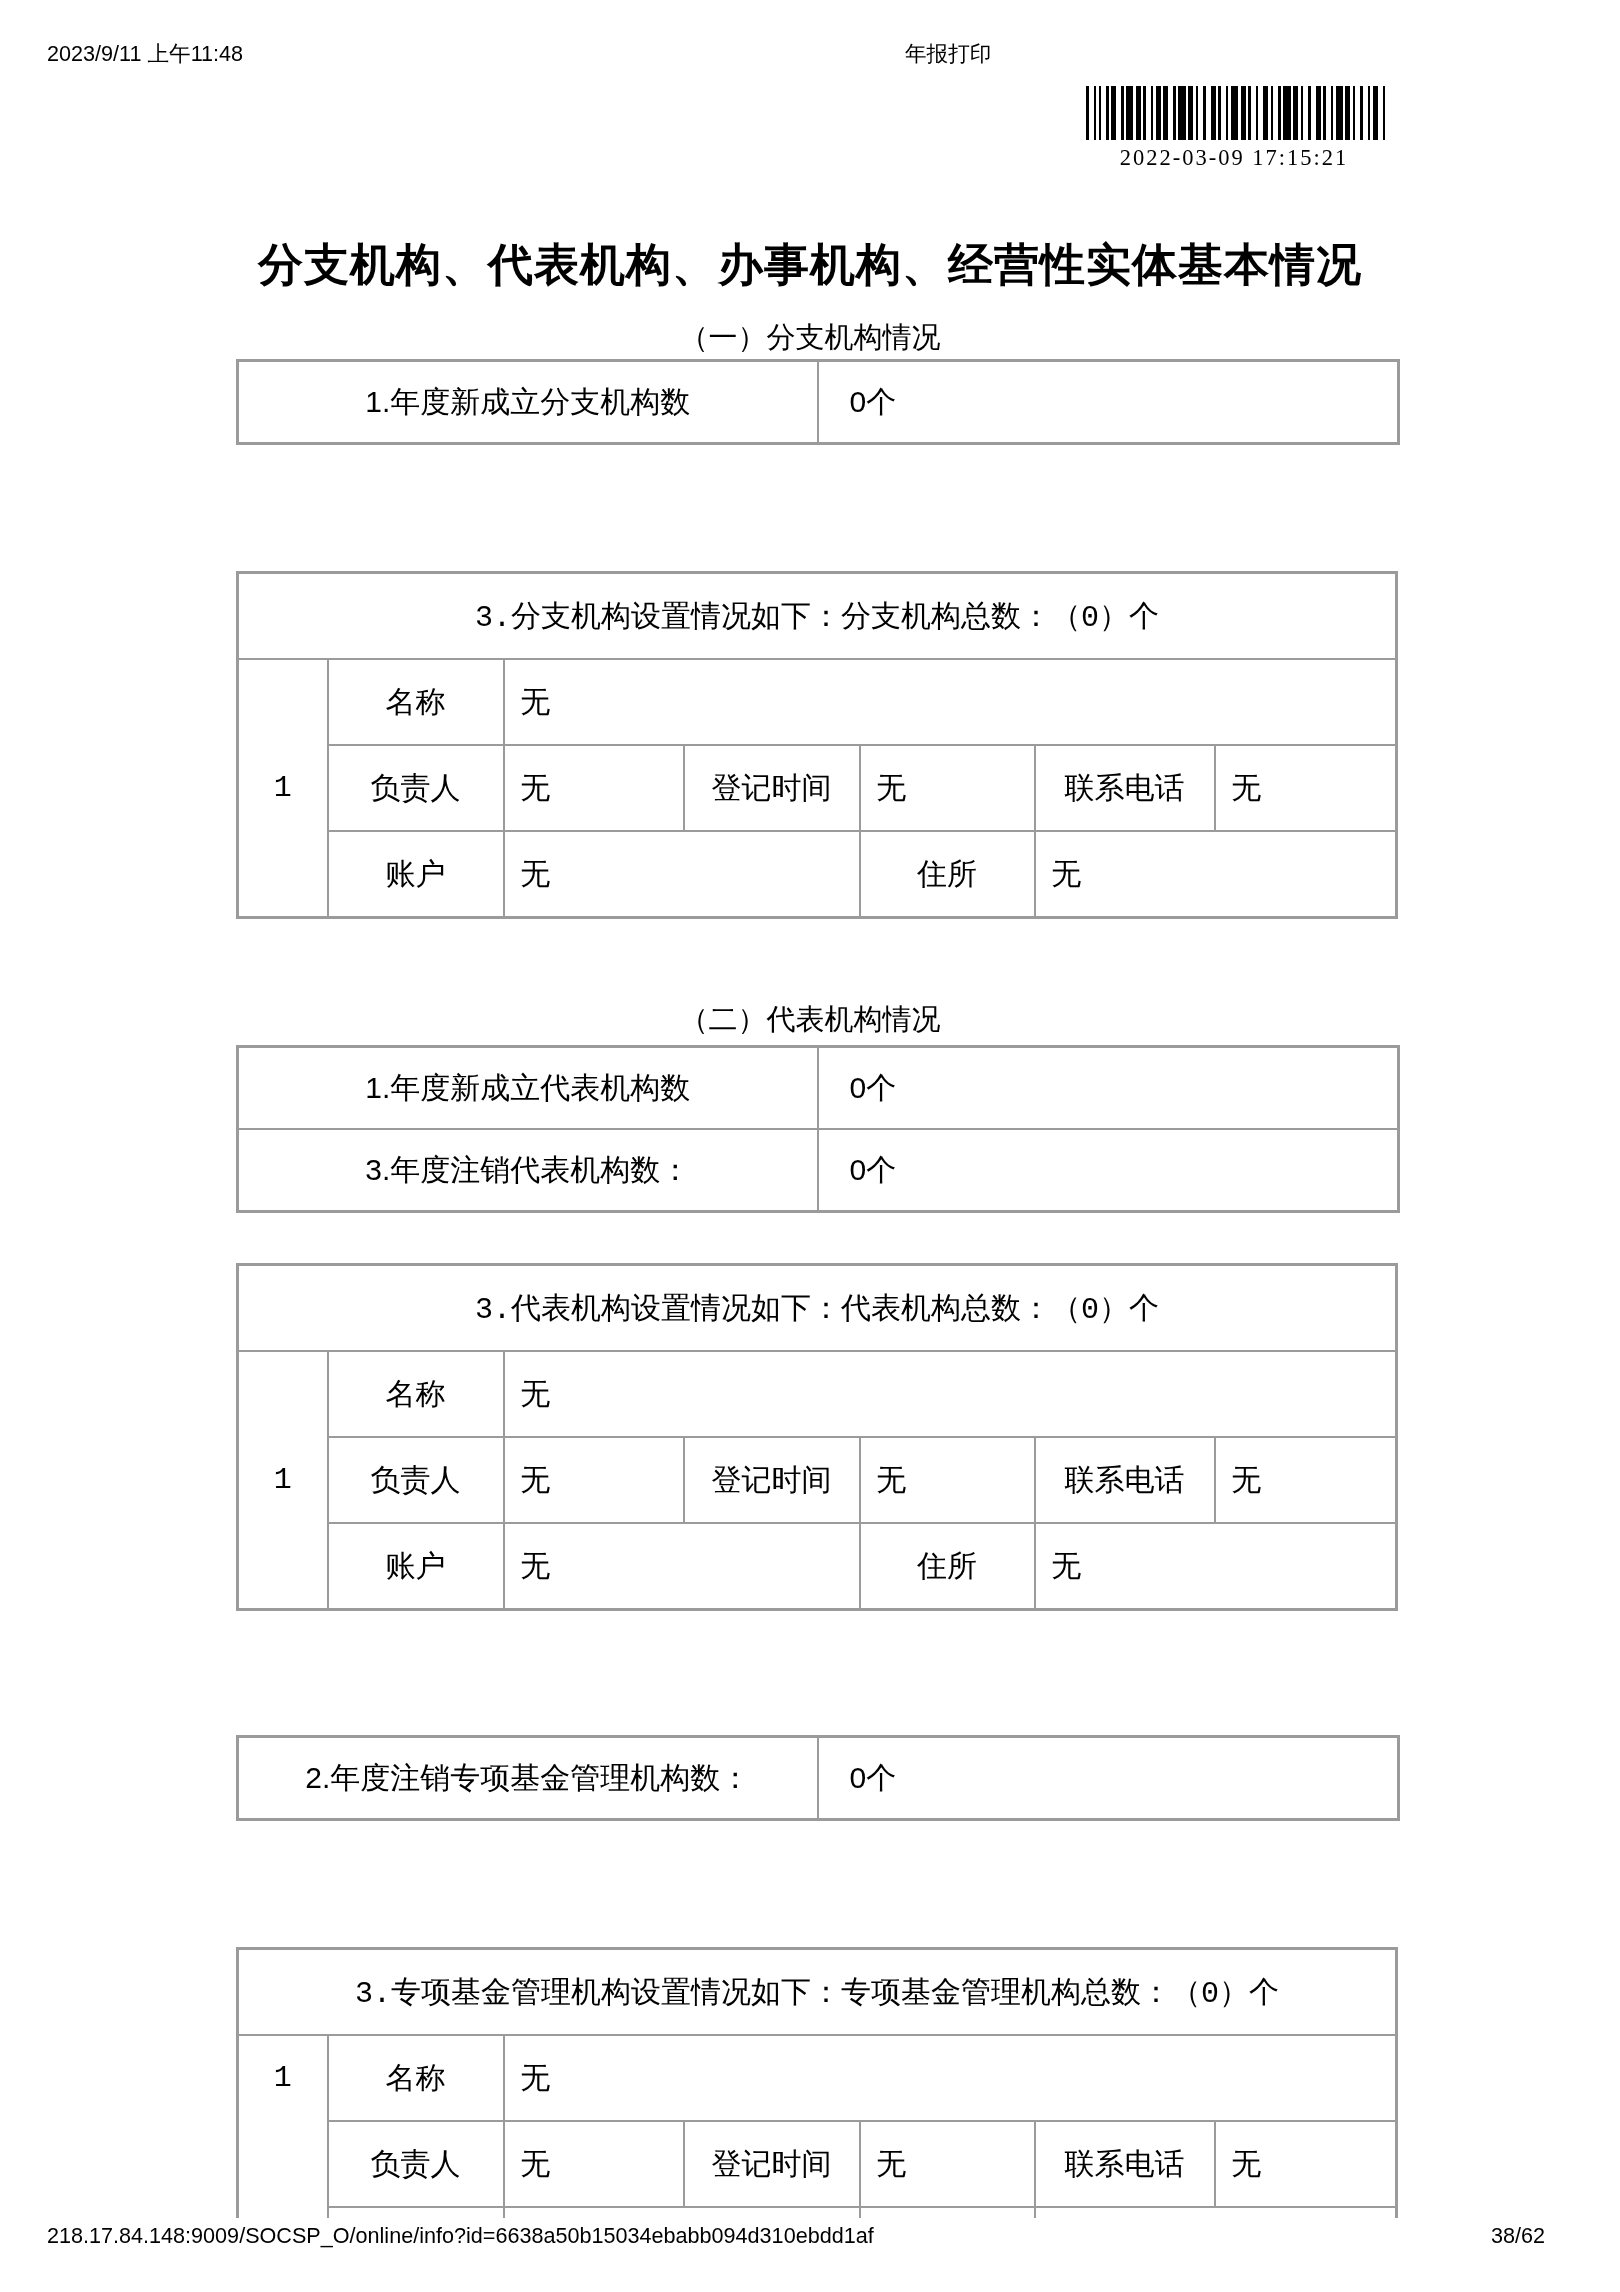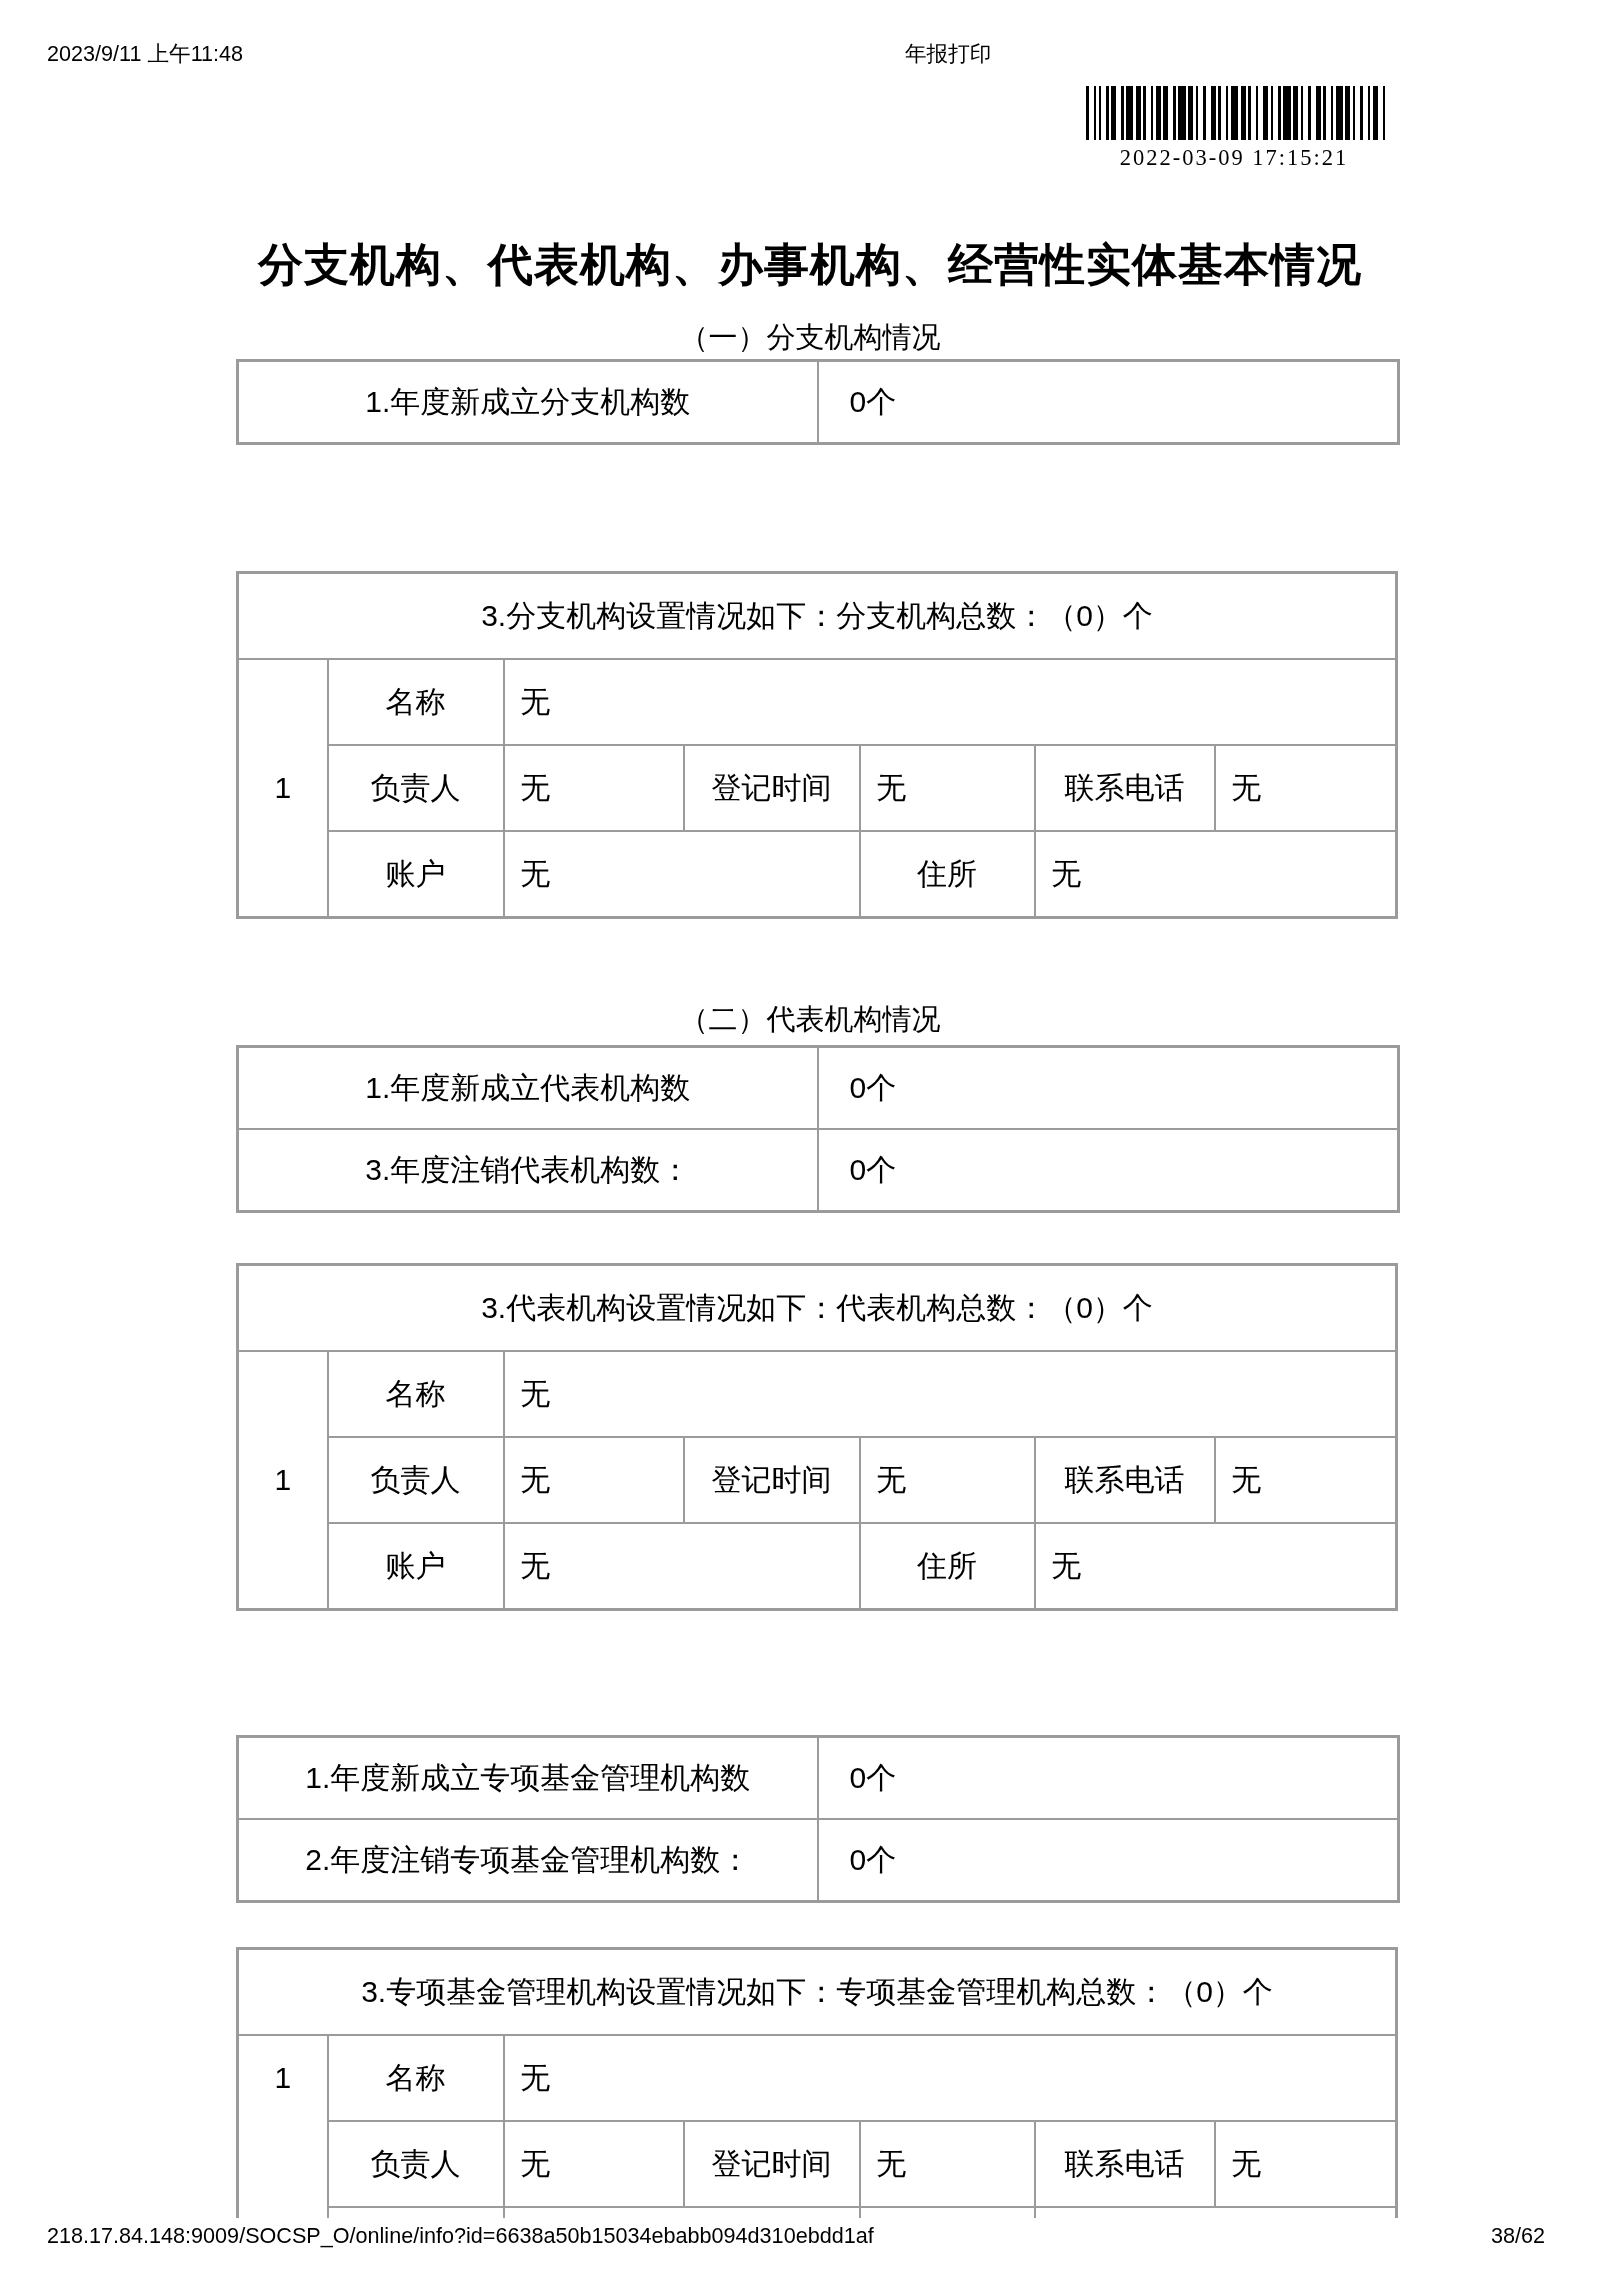--- a/index.html
+++ b/index.html
@@ -49,21 +49,21 @@
   #table1 { top:359px; }
   #table2 { top:571px; }
   #table3 { top:1045px; }
   #table4 { top:1263px;padding-left:29px; }
   #table5 { top:1735px; }
 
   .sum td { height:78px; }
   .sum .sl { text-align:center; }
   .sum .sv { padding-left:31px; }
 
-  .det td { height:82px; }
+  .det td { height:82px;font-family:Liberation Mono, monospace; }
   .det .dh { text-align:center; }
   .det .lbl { text-align:center; }
   .det .val { padding-left:15.7px; }
   .det .num { text-align:center; }
 
   
   .clip { position:absolute; left:234px; top:1947px; width:1172px; height:271px; overflow:hidden; }
   .clip table.grid { position:relative; left:2px; top:0; }
   #table6 .num { vertical-align:top; }
   #table6 .numbox { display:flex; height:82px; align-items:center; justify-content:center; }
@@ -275,24 +275,20 @@
   </tbody>
     </table>
 
 
   <table id="table5" class="grid sum">
     <colgroup>
         <col style="width:580px">
         <col style="width:581px">
       </colgroup>
     <tbody>
-        <tr>
-      <td class="sl">1.年度新成立专项基金管理机构数</td>
-      <td class="sv">0个</td>
-    </tr>
     <tr>
       <td class="sl">2.年度注销专项基金管理机构数：</td>
       <td class="sv">0个</td>
     </tr>
   </tbody>
     </table>
 
   <div class="clip">
     <table id="table6" class="grid det">
       <colgroup>

